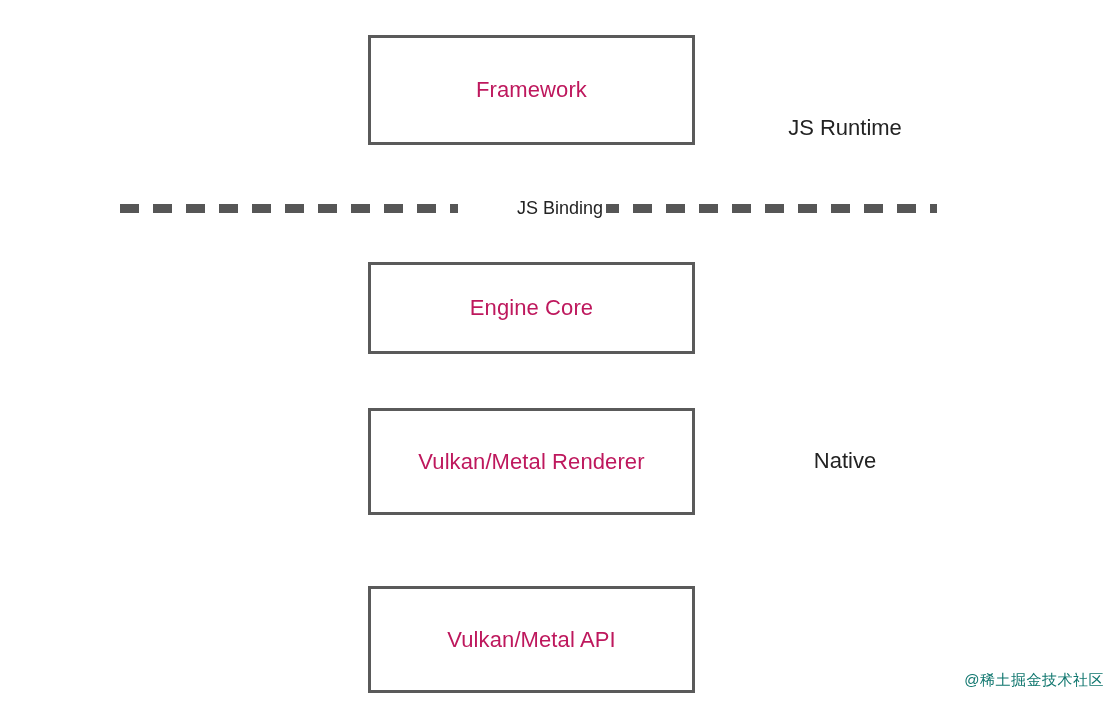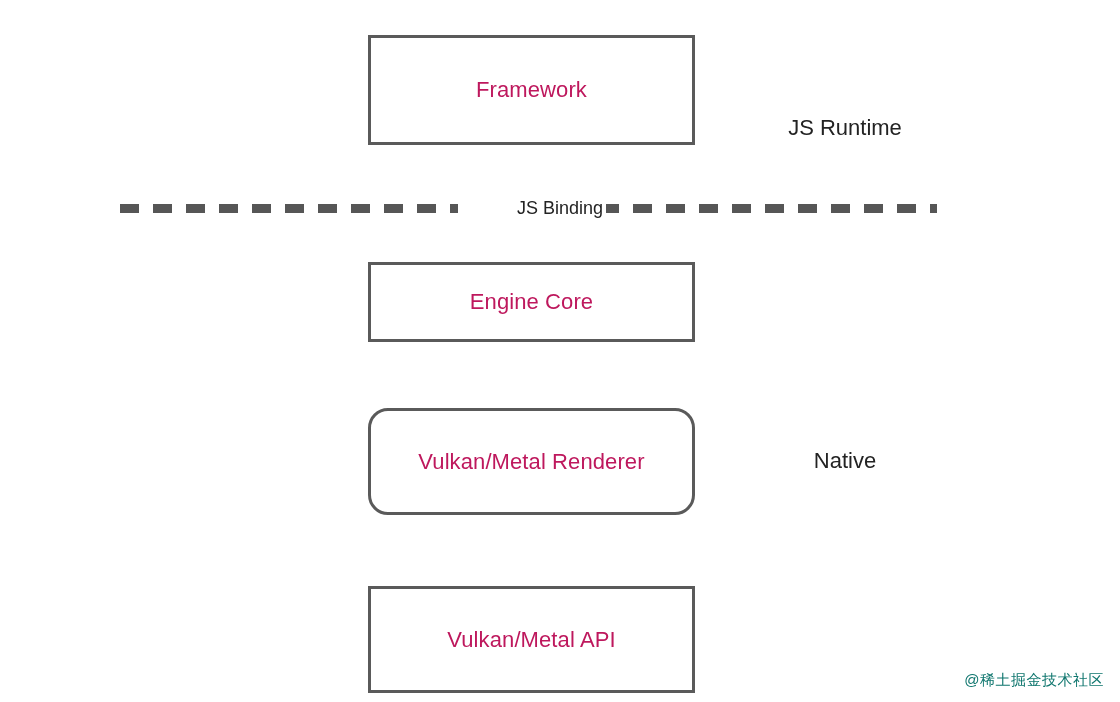--- a/index.html
+++ b/index.html
@@ -35,22 +35,22 @@
   }
   .layer-box .layer-label {
     font-size: 22px;
     color: #be185d;
     letter-spacing: 0.1px;
     white-space: nowrap;
     line-height: 1;
   }
 
   #box-framework      { top: 35px;  height: 110px; }
-  #box-engine-core    { top: 262px; height: 80px; }
-  #box-renderer       { top: 408px; height: 107px; border-radius: 20px; }
+  #box-engine-core    { top: 262px; height: 92px; }
+  #box-renderer       { top: 408px; height: 107px; }
   #box-api            { top: 586px; height: 107px; }
 
   
   #divider-row {
     position: absolute;
     left: 0;
     top: 190px;
     width: 1120px;
     height: 36px;
   }

